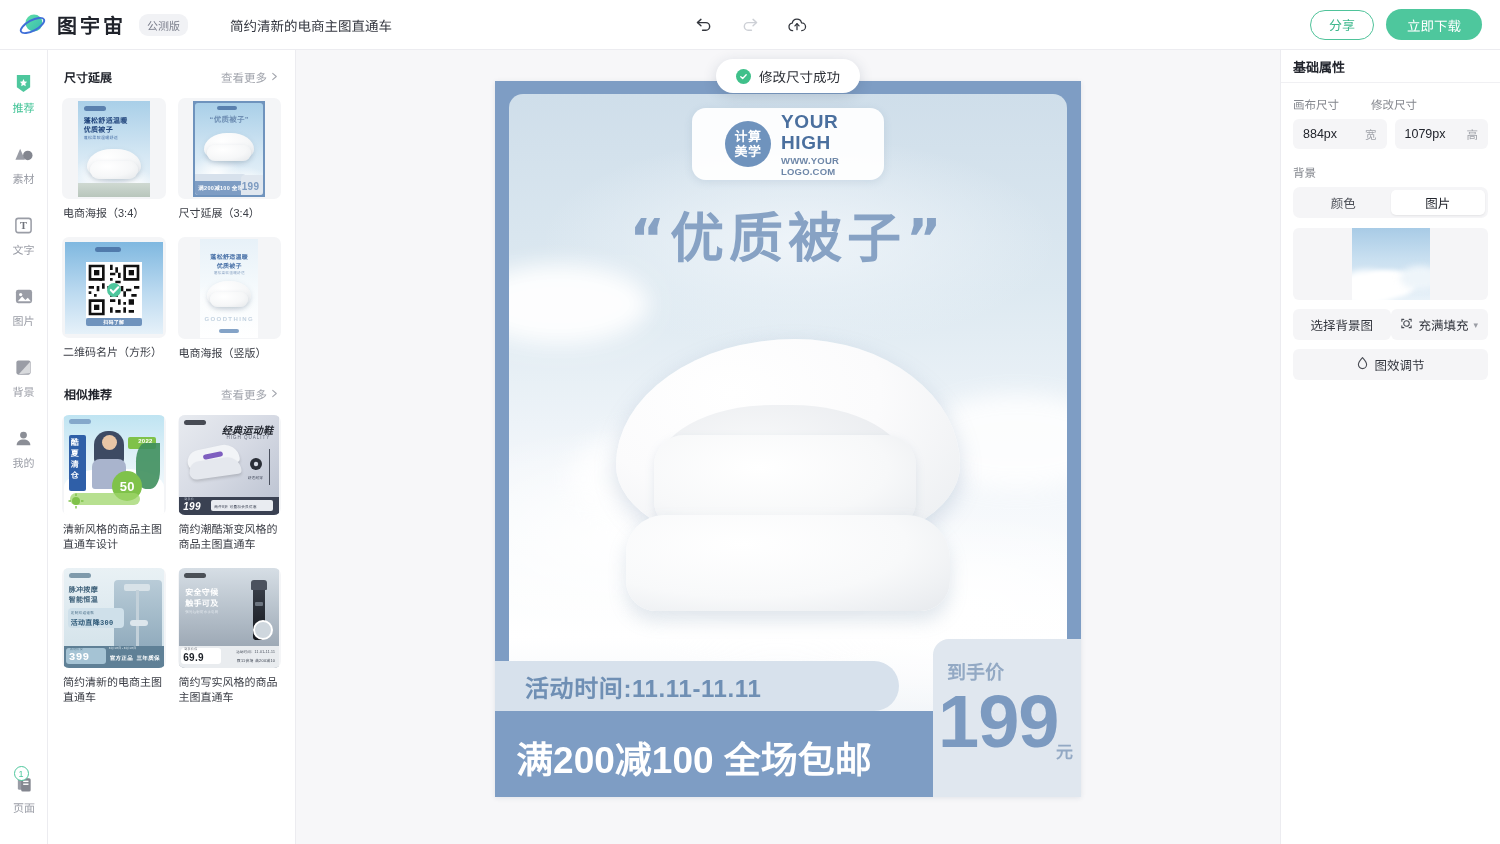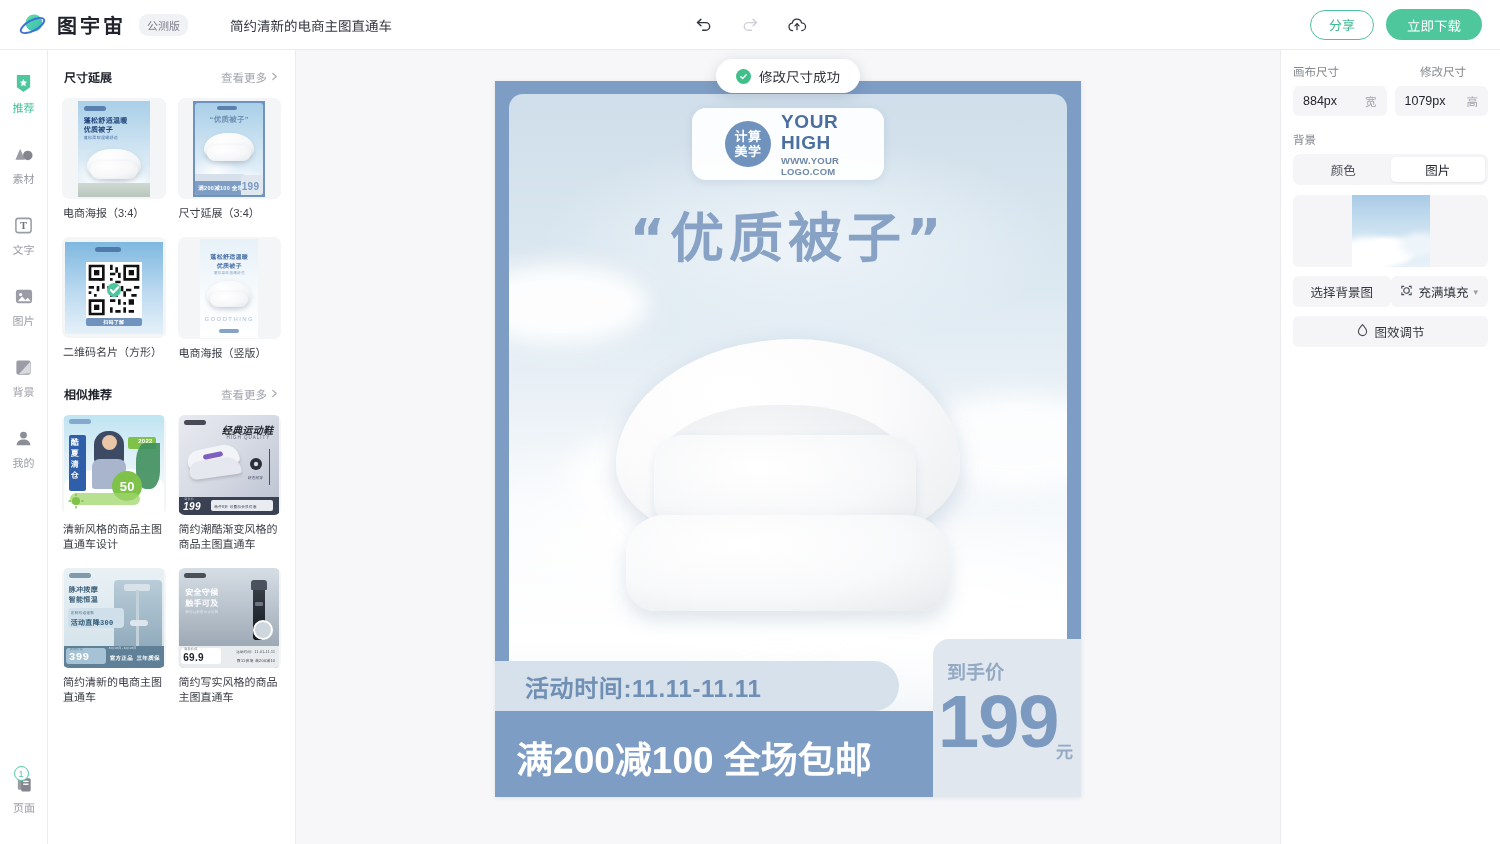--- a/index.html
+++ b/index.html
@@ -220,21 +220,21 @@
   .props {
     width: 220px; min-width: 220px; background: #fff; border-left: 1px solid #ececf0;
     padding: 0; display: flex; flex-direction: column;
   }
   .props-head {
     height: 33px; display: flex; align-items: center; padding: 0 12px;
     font-size: 13px; font-weight: 700; color: #22252d; border-bottom: 1px solid #f0f0f3;
   }
   .props-body { padding: 13px 12px 0 12px; }
   .field-label { font-size: 11.5px; color: #85888f; }
-  .label-row { display: flex; align-items: center; justify-content: space-between; padding-right: 22px; gap: 32px; }
+  .label-row { display: flex; align-items: center; justify-content: flex-start; padding-right: 22px; gap: 32px; }
   .size-row { display: flex; gap: 8px; margin-top: 7px; }
   .size-input {
     flex: 1; height: 30px; background: #f5f5f7; border-radius: 6px;
     display: flex; align-items: center; justify-content: space-between;
     padding: 0 10px; font-size: 12.5px; color: #22252d; cursor: text;
   }
   .size-unit { font-size: 11.5px; color: #9fa2a9; }
   .bg-label { margin-top: 15px; }
   .seg {
     display: flex; background: #f5f5f7; border-radius: 7px; padding: 3px; margin-top: 7px; height: 31px;
@@ -651,20 +651,21 @@
             <svg width="9" height="9" viewBox="0 0 10 10">
                 <polyline points="2,5.2 4.1,7.2 8,3" fill="none" stroke="#fff" stroke-width="1.5" stroke-linecap="round" stroke-linejoin="round"></polyline>
               </svg>
           </span>
           <span>修改尺寸成功</span>
         </div>
       </div>
     </div>
 
     <div class="props">
+      <div class="props-head">基础属性</div>
       <div class="props-body">
 
         <div class="label-row">
           <span class="field-label">画布尺寸</span>
           <span class="field-label">修改尺寸</span>
         </div>
 
         <div class="size-row">
           <div class="size-input">
             <span>884px</span>

